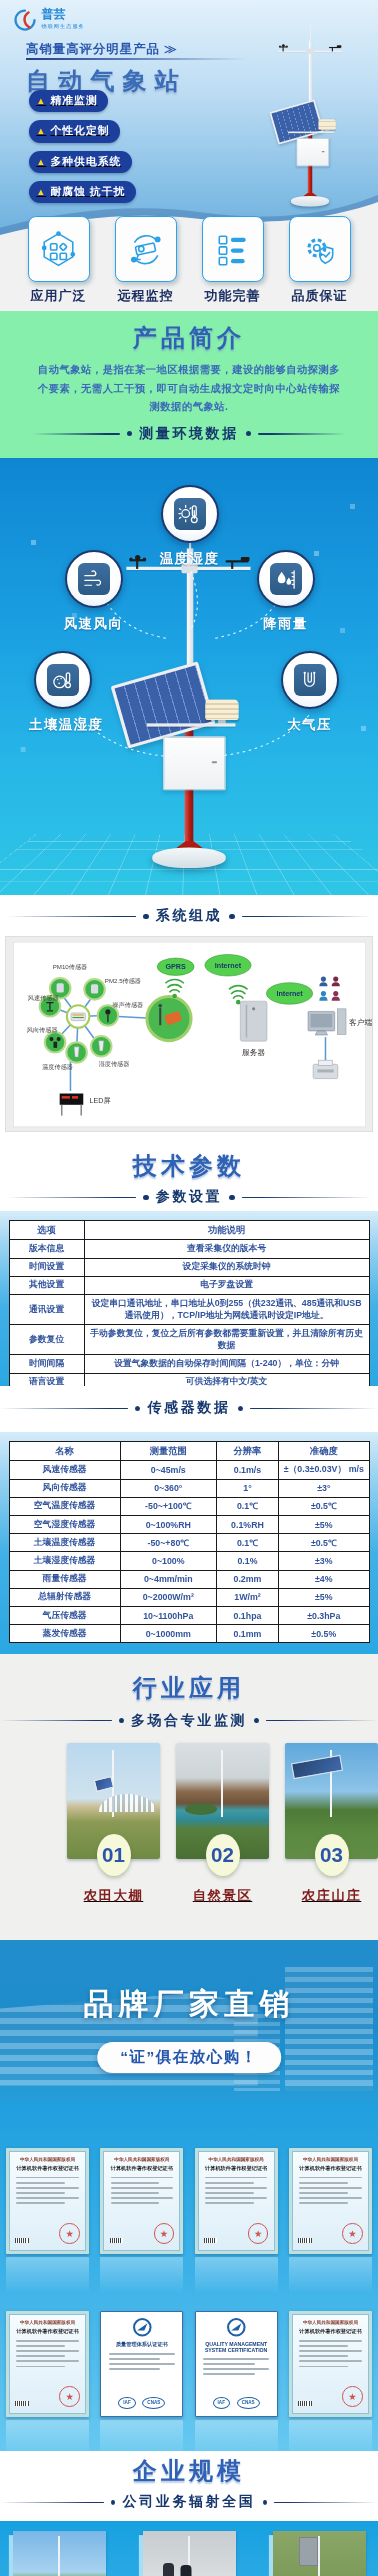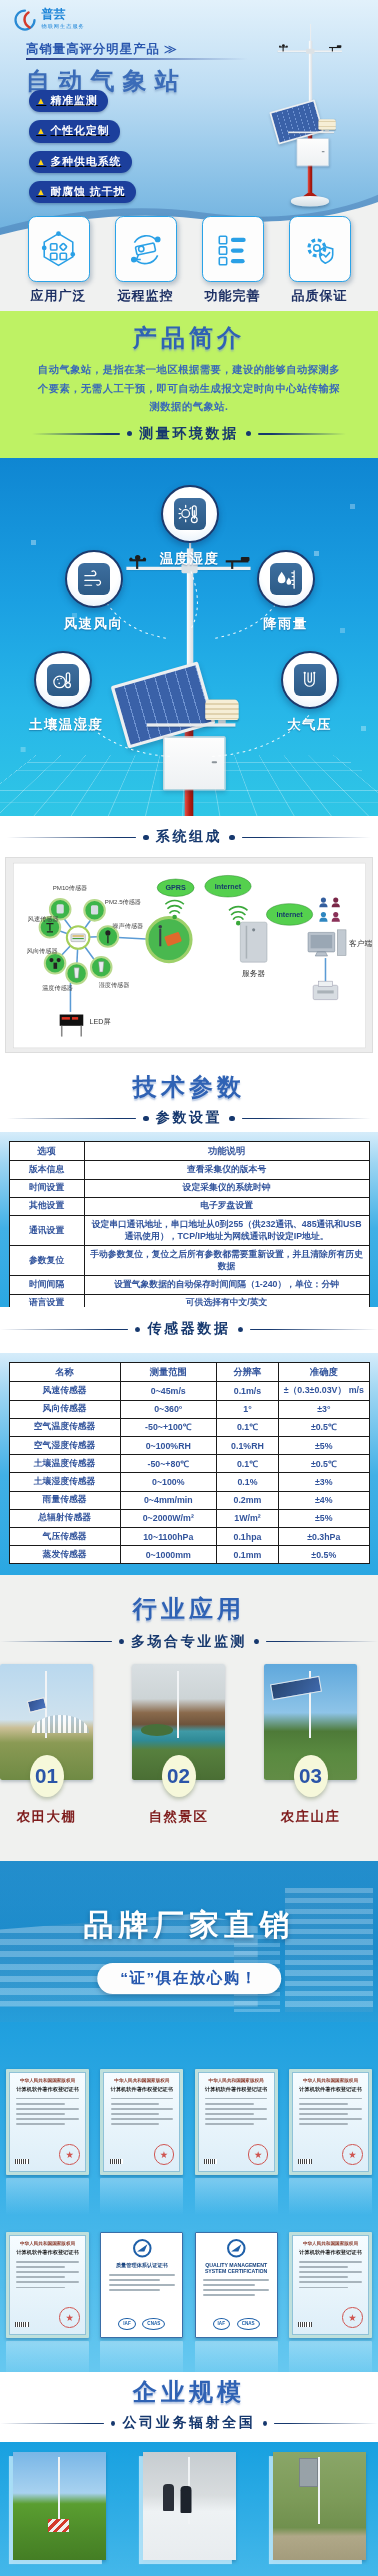--- a/index.html
+++ b/index.html
@@ -61,37 +61,37 @@
   
   .features{position:absolute;left:0;bottom:0;width:378px;height:106px;z-index:3;
     display:flex;justify-content:center;gap:24px;padding-top:11.3px;box-sizing:border-box;}
   .fcard{width:63px;text-align:center;}
   .ftile{width:60px;height:64px;margin:0 auto;background:#fdfdfd;border:1.5px solid #2aa3e8;border-radius:8.2px;
     box-shadow:1.5px 2.6px 4.1px rgba(120,140,160,.45);display:flex;align-items:center;justify-content:center;}
   .ftile svg{stroke:#2aa0e6;fill:none;stroke-width:3;}
   .flabel{margin-top:5.2px;font-size:13px;font-weight:bold;color:#1c2f63;letter-spacing:1px;}
 
   
-  .intro{height:147px;background:#bef264;}
+  .intro{height:147px;background:#86efac;}
   .sec-title{text-align:center;font-size:24px;font-weight:bold;color:#2f62b4;letter-spacing:4.1px;
     text-shadow:0 1.5px 1.5px rgba(120,150,200,.5);}
   .intro .sec-title{padding-top:11.3px;}
   .intro-body{width:309px;margin:7.2px auto 0;text-align:center;font-size:10.3px;color:#3a6ab8;
     line-height:1.75;letter-spacing:0.5px;font-weight:bold;}
   .sub-row{display:flex;align-items:center;justify-content:center;gap:7.2px;}
   .sub-line{width:129px;height:1.5px;border-radius:1px;}
   .line-l{background:linear-gradient(90deg,rgba(22,56,110,0),#16386e 85%);}
   .line-r{background:linear-gradient(270deg,rgba(22,56,110,0),#16386e 85%);}
   .sub-dot{width:5.2px;height:5.2px;border-radius:50%;background:#16386e;}
   .sub-text{font-size:14px;font-weight:bold;color:#16386e;letter-spacing:2.6px;white-space:nowrap;}
   .intro .sub-row{margin-top:9.3px;}
   .intro .sub-line{width:88px;}
 
   
-  .measure{height:358px;background:linear-gradient(180deg,#0f86d2 0%,#1ba0e2 40%,#27b6e8 70%,#2fc6e6 100%);}
+  .measure{height:437px;background:linear-gradient(180deg,#0f86d2 0%,#1ba0e2 40%,#27b6e8 70%,#2fc6e6 100%);}
   .grid-floor{position:absolute;left:-46px;right:-46px;bottom:-4.1px;height:155px;
     background-image:linear-gradient(rgba(255,255,255,.30) 1px,transparent 1px),
                      linear-gradient(90deg,rgba(255,255,255,.30) 1px,transparent 1px);
     background-size:38px 25px;transform:perspective(222px) rotateX(50deg);transform-origin:50% 100%;}
   .pix{position:absolute;left:0;top:0;width:4.6px;height:4.6px;background:transparent;
     box-shadow:31px 82px rgba(255,255,255,.35),72px 155px rgba(255,255,255,.22),46px 222px rgba(255,255,255,.30),
       118px 124px rgba(255,255,255,.18),314px 93px rgba(255,255,255,.35),340px 170px rgba(255,255,255,.25),
       289px 232px rgba(255,255,255,.28),170px 62px rgba(255,255,255,.2),361px 268px rgba(255,255,255,.3),
       20.6px 289px rgba(255,255,255,.25),350px 46px rgba(255,255,255,.3),155px 268px rgba(255,255,255,.15);}
   .measure .station{left:50%;margin-left:-72px;top:58px;transform:scale(1.08);transform-origin:top center;z-index:2;}
@@ -129,21 +129,21 @@
   .stable td:nth-child(1){width:102px;}
   .stable td:nth-child(2){width:87px;}
   .stable td:nth-child(3){width:53px;}
   .sstrip{height:46px;background:#fff;}
   .sstrip .sub-row{padding-top:13.4px;}
 
   
   .industry{height:286px;background:#f0f1ef;}
   .industry .sec-title{padding-top:17.5px;}
   .industry .sub-row{margin-top:8.2px;}
-  .cases{display:flex;justify-content:flex-start;gap:39px;margin-top:13.4px;}
+  .cases{display:flex;justify-content:flex-end;gap:16px;margin-top:13.4px;text-decoration:underline;}
   .case{width:93px;text-align:center;position:relative;}
   .case-photo{width:93px;height:116px;border-radius:2.1px;position:relative;overflow:hidden;box-shadow:0 1.5px 3.1px rgba(80,100,120,.35);}
   .case-photo .pp{position:absolute;left:48%;top:6%;width:2.1px;height:58%;background:#f2f4f6;}
   .case-photo .pc{position:absolute;left:30%;top:30%;width:15.5px;height:10.3px;background:linear-gradient(135deg,#31508e,#4a74c0);transform:rotate(-14deg);border:1px solid #e8e8e8;}
   .cp-a{background:linear-gradient(180deg,#b9d8ee 0%,#cfe2ee 48%,#cbbf96 55%,#8a9a54 68%,#6f8a44 100%);}
   .cp-a::after{content:"";position:absolute;right:4%;top:44%;width:62%;height:15%;border-radius:50% 50% 0 0/100% 100% 0 0;
     background:repeating-linear-gradient(90deg,rgba(255,255,255,.9) 0 2.6px,rgba(170,190,200,.7) 2.6px 5.2px);}
   .cp-b{background:linear-gradient(180deg,#d9dfe2 0%,#cdd4d6 30%,#8a6a4c 42%,#6e543c 52%,#3f9aa6 58%,#2f8a96 66%,#57803e 74%,#4a6e34 100%);}
   .cp-b::after{content:"";position:absolute;left:10%;top:52%;width:34%;height:10%;background:#46703a;border-radius:50%;}
   .cp-c{background:linear-gradient(180deg,#5fa8dc 0%,#8ec4e8 42%,#4e7a38 58%,#5a8a40 78%,#628c46 100%);}

